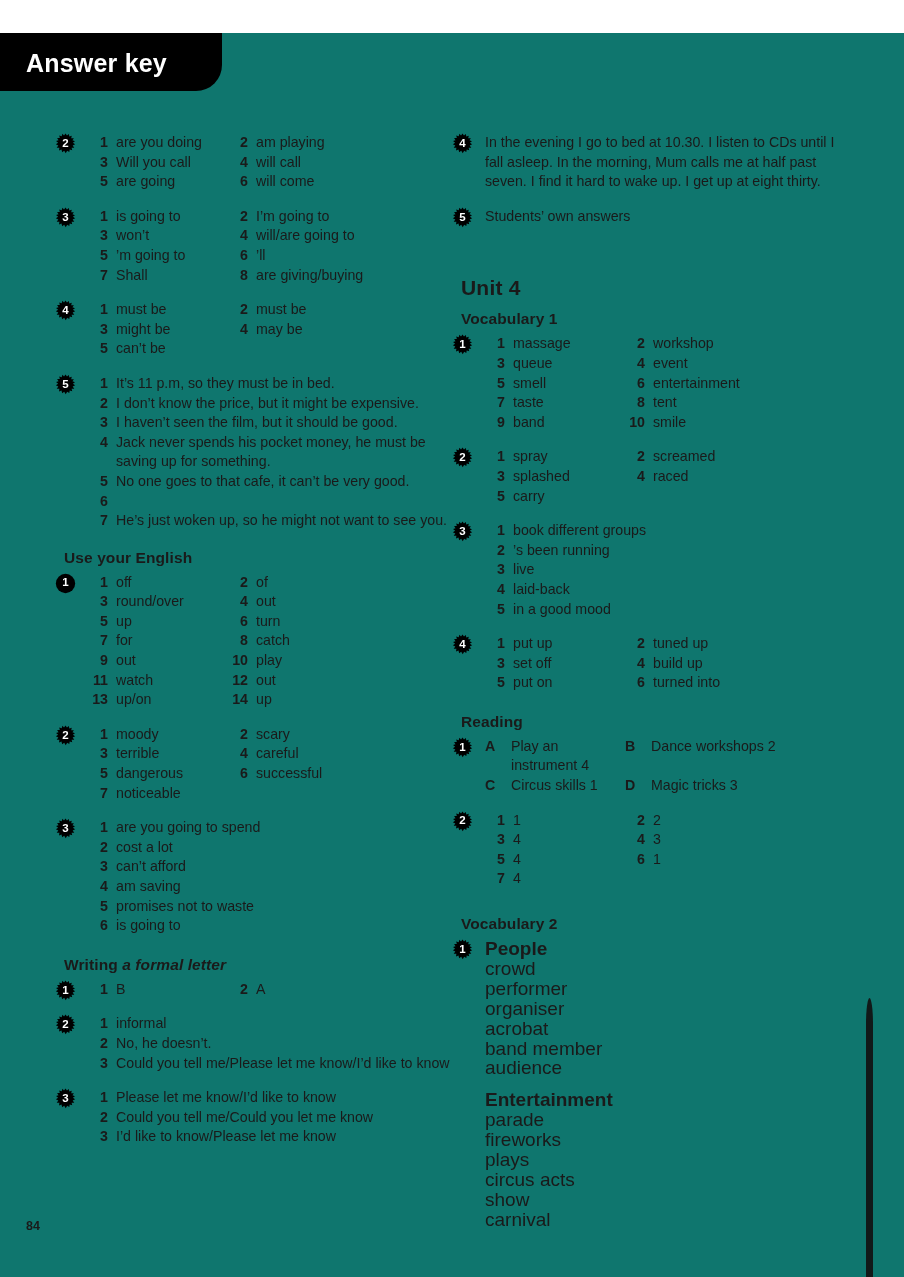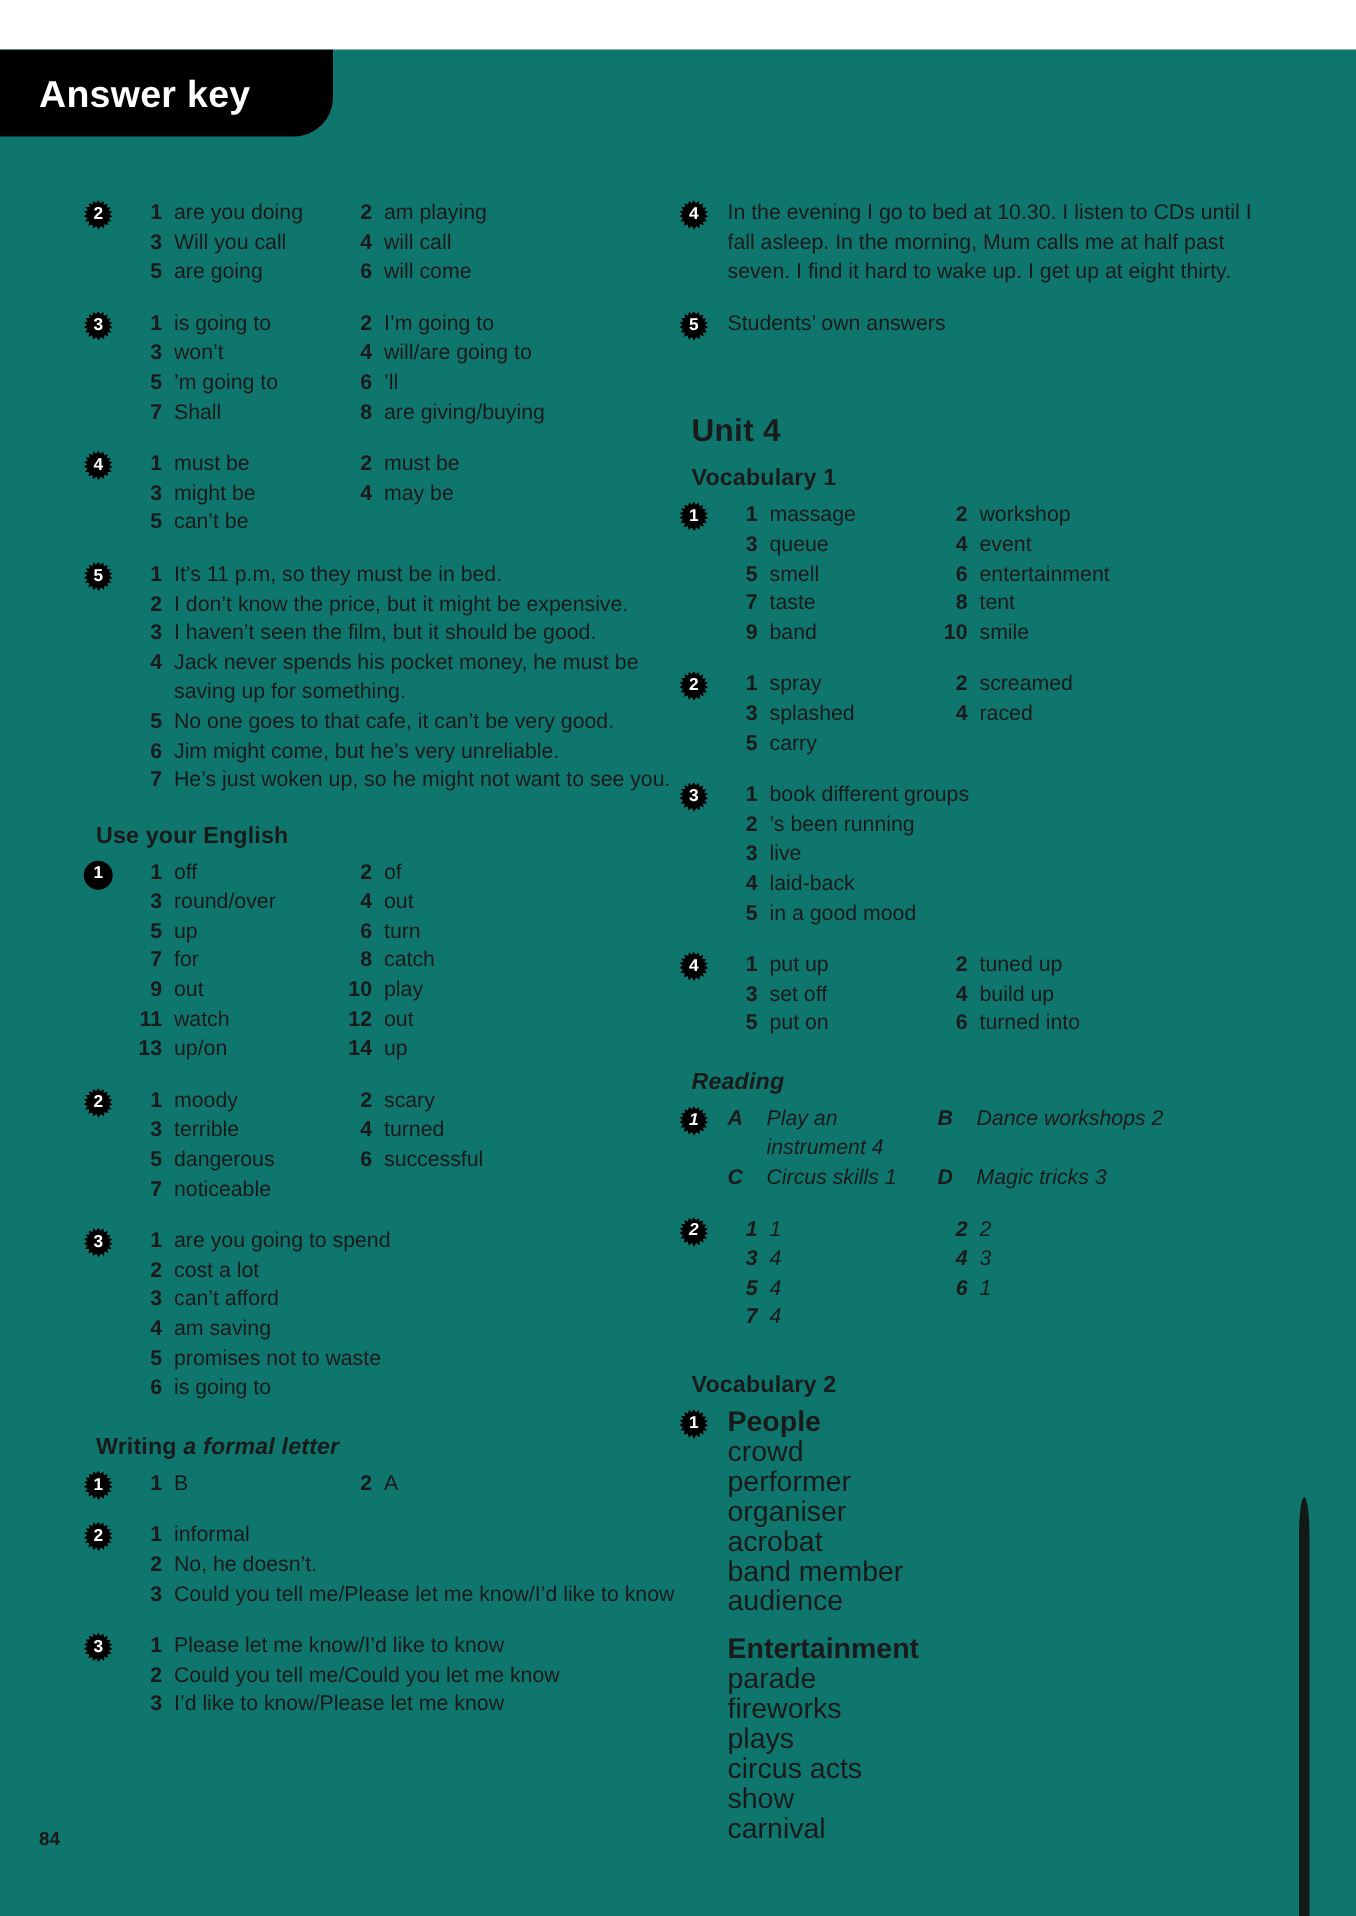--- a/index.html
+++ b/index.html
@@ -367,21 +367,20 @@
           <div class="ans-line">
             <span class="ans-num">4</span>
             <span class="ans-text">Jack never spends his pocket money, he must be saving up for something.</span>
           </div>
           <div class="ans-line">
             <span class="ans-num">5</span>
             <span class="ans-text">No one goes to that cafe, it can’t be very good.</span>
           </div>
           <div class="ans-line">
             <span class="ans-num">6</span>
-            <span class="ans-text">Jim might come, but he’s very unreliable.</span>
           </div>
           <div class="ans-line">
             <span class="ans-num">7</span>
             <span class="ans-text">He’s just woken up, so he might not want to see you.</span>
           </div>
         </div>
       </div>
       <div style="margin-top: 18px;">
         <div class="sec-heading">Use your English</div>
         <div class="exercise">
@@ -487,21 +486,21 @@
                 <span class="ans-text">scary</span>
               </div>
             </div>
             <div class="ans-row">
               <div class="ans-cell c1">
                 <span class="ans-num">3</span>
                 <span class="ans-text">terrible</span>
               </div>
               <div class="ans-cell c2">
                 <span class="ans-num">4</span>
-                <span class="ans-text">turned</span>
+                <span class="ans-text">careful</span>
               </div>
             </div>
             <div class="ans-row">
               <div class="ans-cell c1">
                 <span class="ans-num">5</span>
                 <span class="ans-text">dangerous</span>
               </div>
               <div class="ans-cell c2">
                 <span class="ans-num">6</span>
                 <span class="ans-text">successful</span>
@@ -837,21 +836,21 @@
                 <span class="ans-text">put on</span>
               </div>
               <div class="ans-cell c2">
                 <span class="ans-num">6</span>
                 <span class="ans-text">turned into</span>
               </div>
             </div>
           </div>
         </div>
       </div>
-      <div style="margin-top: 20px; font-style: italic;">
+      <div style="margin-top: 20px;">
         <div class="sec-heading">Reading</div>
         <div class="exercise">
           <span class="ex-badge" style="position: absolute;">
             <svg viewBox="0 0 100 100" width="21" height="21" aria-hidden="true">
               <path fill="#000" d="M50 2 L57 12 L66 5 L68 17 L80 13 L77 25 L90 25 L83 35 L95 39 L85 47 L96 54 L84 59 L92 70 L79 70 L82 82 L70 78 L68 91 L58 84 L51 96 L44 84 L34 92 L31 79 L19 83 L21 70 L8 70 L16 59 L4 53 L15 46 L5 38 L17 34 L10 24 L23 24 L20 12 L32 16 L35 4 L43 12 Z"></path>
               <circle cx="50" cy="49" r="29" fill="#000"></circle>
             </svg>
             <span style="position:absolute;left:0;top:0;width:21px;height:21px;display:flex;align-items:center;justify-content:center;color:#fff;font-size:11.5px;font-weight:bold;line-height:1;">
               <span>1</span>
             </span>

